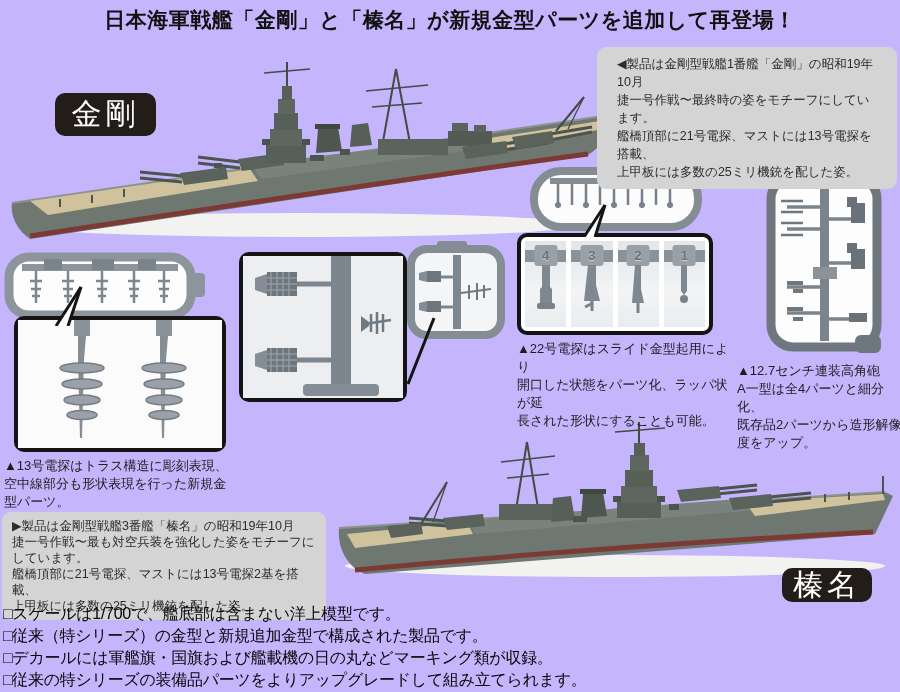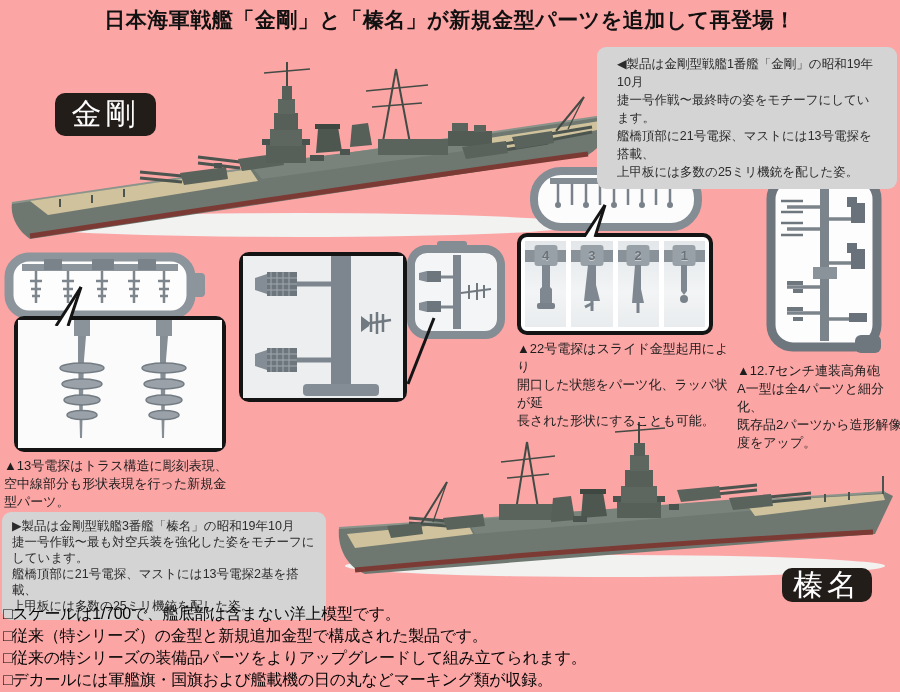--- a/index.html
+++ b/index.html
@@ -1,17 +1,17 @@
 <!DOCTYPE html>
 <html><head>
 <meta charset="utf-8">
 <style>
   html,body{margin:0;padding:0;background:#fff;}
   body{font-family:"Liberation Sans","DejaVu Sans",sans-serif;}
-  #page{position:relative;width:900px;height:692px;background:#fca5a5;overflow:hidden;}
+  #page{position:relative;width:900px;height:692px;background:#c4b5fd;overflow:hidden;}
   .abs{position:absolute;}
   .preline{white-space:pre-line;}
 
   .headline{left:0;top:6px;width:900px;text-align:center;font-size:21px;font-weight:bold;
             color:#111;letter-spacing:0.5px;}
 
   .ship-label{background:#231d1a;color:#fff;font-weight:normal;border-radius:10px;
               display:flex;align-items:center;justify-content:center;letter-spacing:4px;z-index:6;}
   .label-kongo{left:55px;top:93px;width:101px;height:43px;font-size:30px;}
   .label-haruna{left:782px;top:568px;width:90px;height:34px;font-size:30px;}
@@ -431,18 +431,18 @@
 
   <div class="abs infobox infobox-haruna preline">▶製品は金剛型戦艦3番艦「榛名」の昭和19年10月
 捷一号作戦〜最も対空兵装を強化した姿をモチーフに
 しています。
 艦橋頂部に21号電探、マストには13号電探2基を搭載、
 上甲板には多数の25ミリ機銃を配した姿。</div>
 
   <div class="abs bullets">
     <div>□スケールは1/700で、艦底部は含まない洋上模型です。</div>
     <div>□従来（特シリーズ）の金型と新規追加金型で構成された製品です。</div>
+    <div>□デカールには軍艦旗・国旗および艦載機の日の丸などマーキング類が収録。</div>
     <div>□従来の特シリーズの装備品パーツをよりアップグレードして組み立てられます。</div>
-    <div>□デカールには軍艦旗・国旗および艦載機の日の丸などマーキング類が収録。</div>
   </div>
 
 
 </div>
 
 </body></html>

